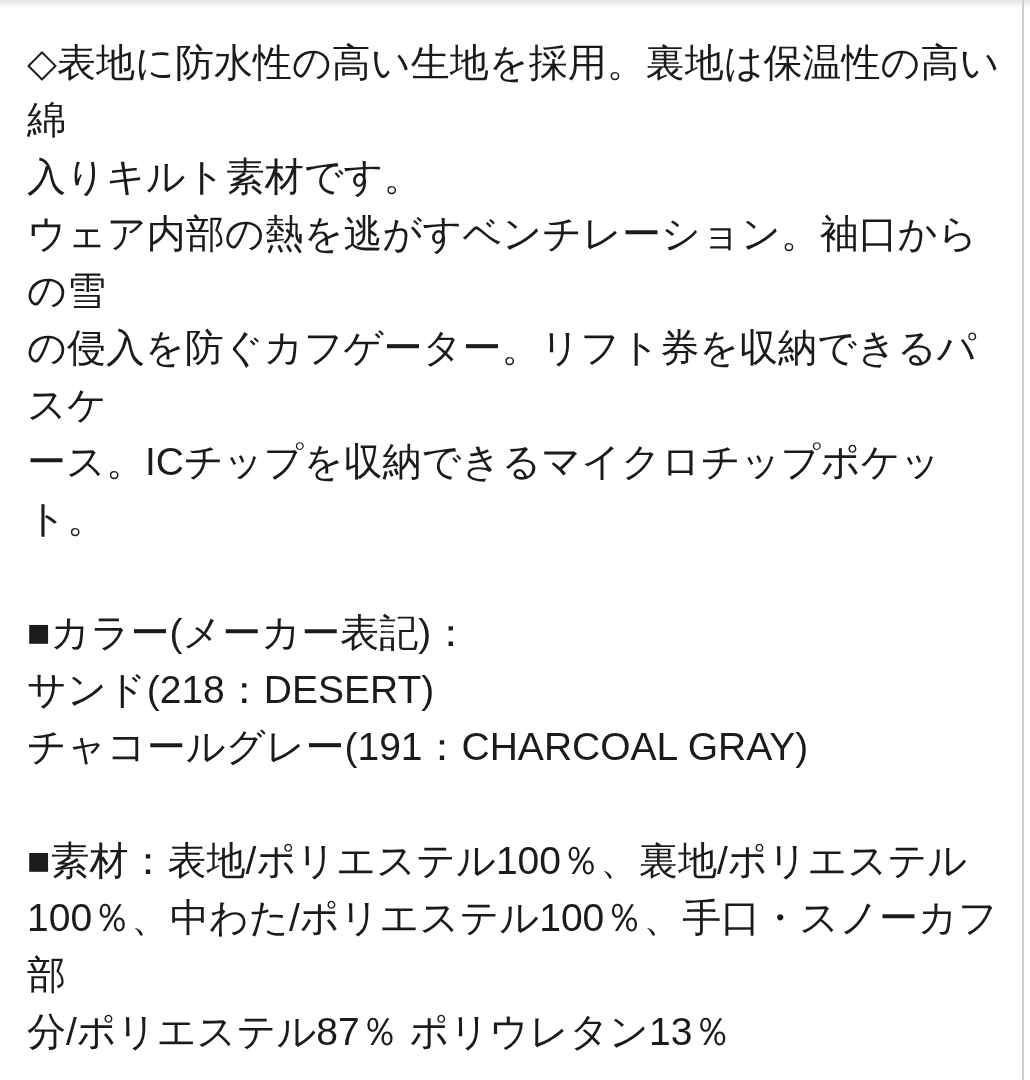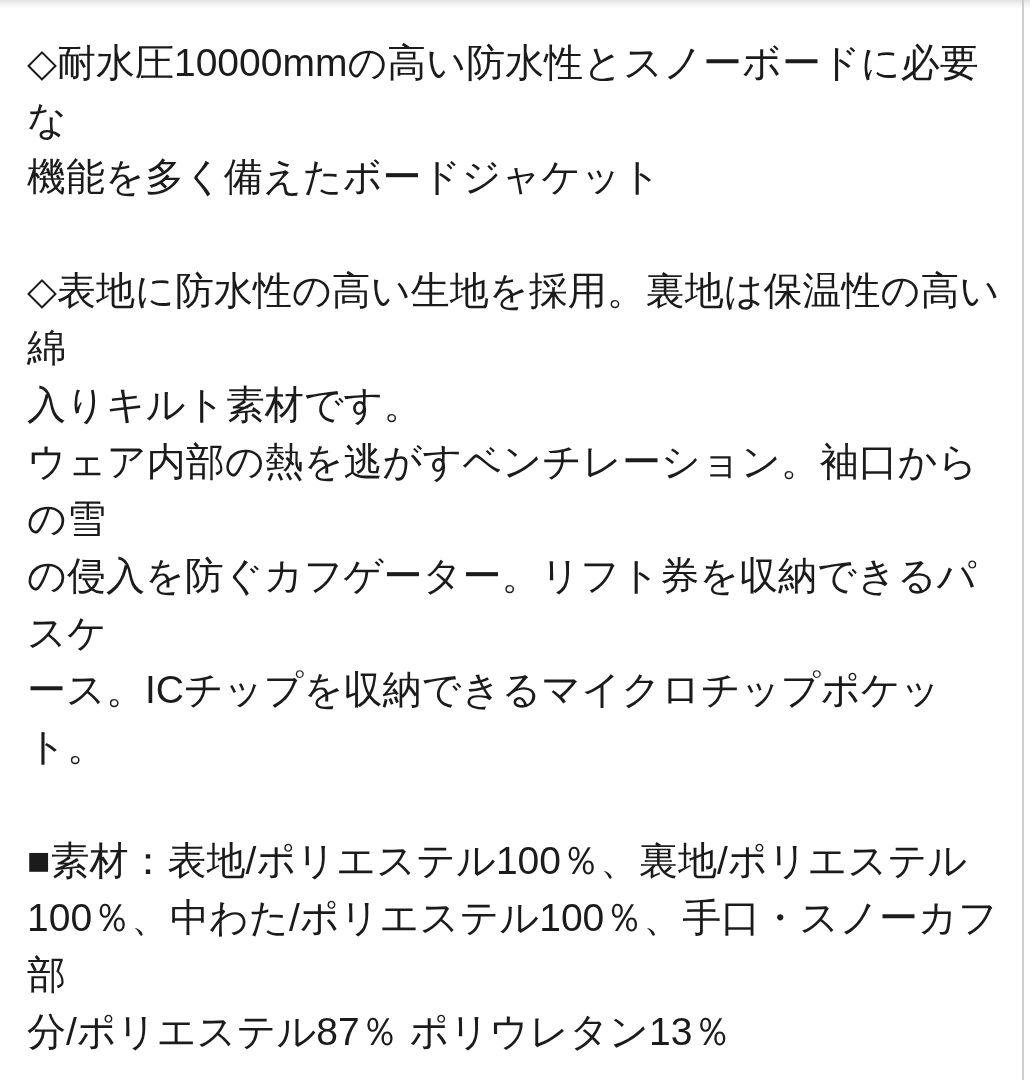--- a/index.html
+++ b/index.html
@@ -45,24 +45,25 @@
     font-weight: 400;
   }
 </style>
 </head>
 <body style="background: rgb(255, 255, 255); color: rgb(27, 27, 27);">
 
 <div class="top-edge-shadow"></div>
 <div class="right-edge-line"></div>
 
 <section class="description">
-  <p>◇耐水圧10000mmの高い防水性とスノーボードに必要な
-機能を多く備えたボードジャケット</p>
   <p>◇表地に防水性の高い生地を採用。裏地は保温性の高い綿
 入りキルト素材です。
 ウェア内部の熱を逃がすベンチレーション。袖口からの雪
 の侵入を防ぐカフゲーター。リフト券を収納できるパスケ
 ース。ICチップを収納できるマイクロチップポケット。</p>
+  <p>■カラー(メーカー表記)：
+サンド(218：DESERT)
+チャコールグレー(191：CHARCOAL GRAY)</p>
   <p>■素材：表地/ポリエステル100％、裏地/ポリエステル
 100％、中わた/ポリエステル100％、手口・スノーカフ部
 分/ポリエステル87％ ポリウレタン13％</p>
 
 </section>
 
 </body></html>

